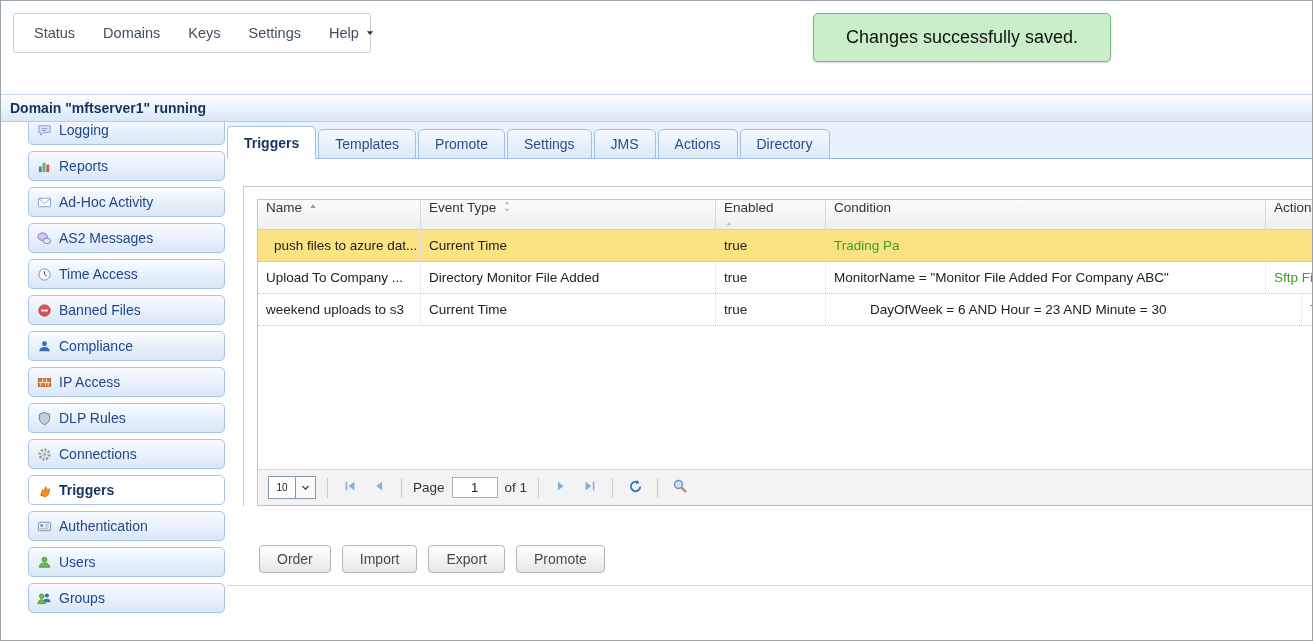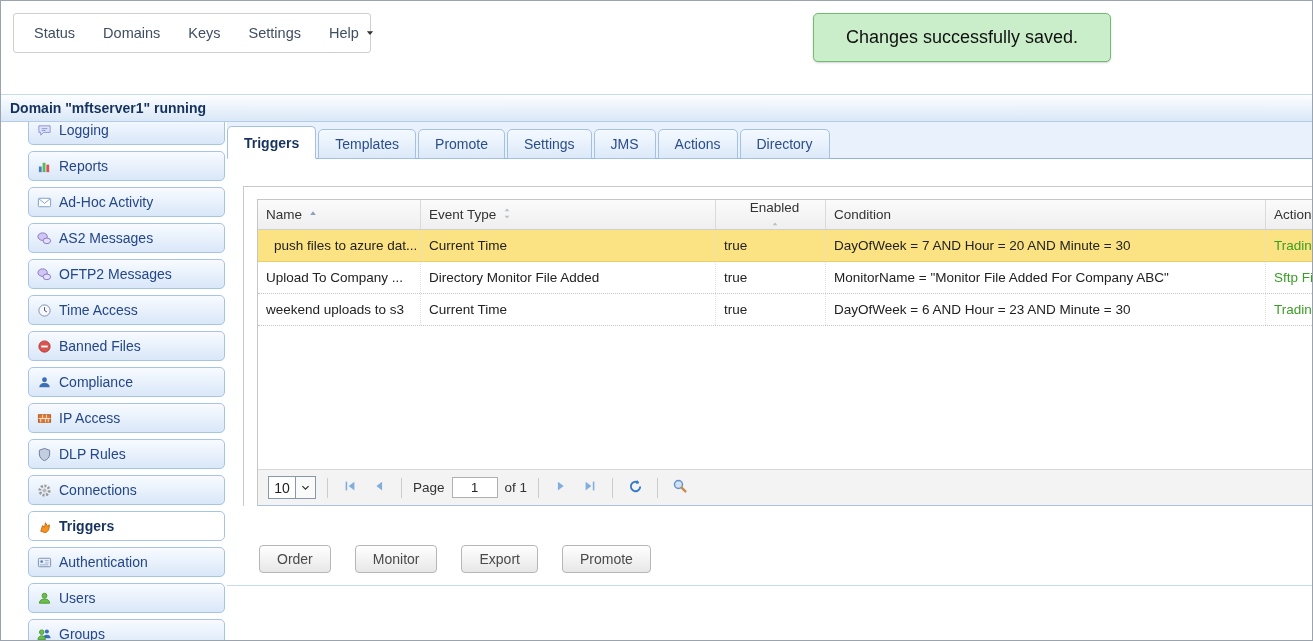--- a/index.html
+++ b/index.html
@@ -32,38 +32,38 @@
        border-radius:5px 5px 0 0;background:linear-gradient(#f4f9ff,#dce9f8);font-size:14px;color:#2a4d8d;
        cursor:pointer;position:relative;box-sizing:border-box;}
   .tab.active{background:#fff;border-bottom-color:#fff;font-weight:bold;color:#16335f;height:33px;z-index:2;}
   .tabcontent{height:427px;background:#fff;border-bottom:1px solid #c9daee;box-sizing:border-box;padding:27px 0 0 16px;}
   
   .grid-panel{border:1px solid #c9c9c9;border-right:none;border-bottom:none;padding:12px 0 0 13px;height:320px;box-sizing:border-box;}
   .grid{border:1px solid #c6c6c6;border-right:none;border-bottom:1px solid #a9c0de;height:307px;box-sizing:border-box;
         display:flex;flex-direction:column;background:#fff;overflow:hidden;}
   .grid-header{display:flex;height:30px;flex:none;background:linear-gradient(#fbfbfb,#efefef);
                border-bottom:1px solid #cfcfcf;box-sizing:border-box;}
-  .hcell{display:flex;align-items:center;padding-left:8px;font-size:13.5px;color:#333;border-right:1px solid #dadada;
+  .hcell{display:flex;padding-left:8px;font-size:13.5px;color:#333;border-right:1px solid #dadada;
          box-sizing:border-box;flex:none;gap:6px;cursor:pointer;white-space:nowrap;overflow:hidden;}
   .grid-body{flex:1;overflow:hidden;}
   .grow{display:flex;height:32px;border-bottom:1px dotted #c6c6c6;box-sizing:border-box;cursor:pointer;background:#fff;}
   .gcell{display:flex;align-items:center;padding-left:8px;font-size:13.5px;color:#222;flex:none;box-sizing:border-box;
          border-right:1px dotted #e0e0e0;white-space:nowrap;overflow:hidden;}
   
   .grid-toolbar{flex:none;height:36px;background:#f3f3f3;border-top:1px solid #d8d8d8;display:flex;align-items:center;
                 padding-left:10px;gap:7px;font-size:13.5px;color:#333;box-sizing:border-box;}
   .pgsize{display:flex;border:1px solid #8898a8;background:#fff;height:23px;align-items:stretch;cursor:pointer;box-sizing:border-box;}
-  .pgsize .val{width:26px;display:flex;align-items:center;justify-content:center;font-size:14px;color:#222;}
+  .pgsize .val{width:26px;display:flex;align-items:center;justify-content:center;font-size:10px;color:#222;}
   .pgsize .arr{width:19px;border-left:1px solid #8898a8;display:flex;align-items:center;justify-content:center;background:#fafafa;}
   .tsep{width:1px;height:20px;background:#ccc;margin:0 4px;flex:none;}
   .tbtn{width:22px;height:22px;display:flex;align-items:center;justify-content:center;cursor:pointer;flex:none;}
   .pageinput{width:46px;height:21px;border:1px solid #b0b0b0;text-align:center;font-size:13px;font-family:inherit;
              color:#222;background:#fff;box-sizing:border-box;}
   
-  .actions-row{display:flex;gap:24px;margin:39px 0 0 16px;}
+  .actions-row{display:flex;gap:11px;margin:39px 0 0 16px;}
   .btn{height:28px;padding:0 17px;border:1px solid #b6b6b6;border-radius:4px;background:linear-gradient(#ffffff,#e7e7e7);
        font-size:14px;color:#4a4a4a;font-family:inherit;cursor:pointer;}
 </style>
 </head>
 <body>
 
 <div class="page">
 
   <div class="menubar" id="menubar">
       <div class="menu-item">
@@ -125,29 +125,20 @@
           <span>Ad-Hoc Activity</span>
         </div>
         <div class="side-item">
           <span class="icn">
             <svg width="15" height="15" viewBox="0 0 16 16">
               <ellipse cx="6" cy="6" rx="5" ry="4" fill="#cfc6f2" stroke="#8872c9"></ellipse>
               <ellipse cx="10.5" cy="10.5" rx="4" ry="3" fill="#e6e1fa" stroke="#8872c9"></ellipse>
             </svg>
           </span>
           <span>AS2 Messages</span>
-        </div>
-        <div class="side-item">
-          <span class="icn">
-            <svg width="15" height="15" viewBox="0 0 16 16">
-              <ellipse cx="6" cy="6" rx="5" ry="4" fill="#cfc6f2" stroke="#8872c9"></ellipse>
-              <ellipse cx="10.5" cy="10.5" rx="4" ry="3" fill="#e6e1fa" stroke="#8872c9"></ellipse>
-            </svg>
-          </span>
-          <span>OFTP2 Messages</span>
         </div>
         <div class="side-item">
           <span class="icn">
             <svg width="15" height="15" viewBox="0 0 16 16">
               <circle cx="8" cy="8" r="6" fill="#f6f9ff" stroke="#7d8aa5"></circle>
               <path d="M8 4.5V8l2.5 1.5" stroke="#445" fill="none"></path>
             </svg>
           </span>
           <span>Time Access</span>
         </div>
@@ -289,35 +280,34 @@
                 </div>
                 <div class="hcell" style="width: 220px;">
                   <span>Actions</span>
                 </div>
               </div>
             <div class="grid-body" id="grid-body">
                 <div class="grow selected" style="background: rgb(251, 227, 131); border-bottom: 1px solid rgb(232, 207, 106);">
                   <div class="gcell" style="width: 163px; padding-left: 16px;">push files to azure dat...</div>
                   <div class="gcell" style="width: 295px;">Current Time</div>
                   <div class="gcell" style="width: 110px;">true</div>
-                  <div class="gcell" style="width: 440px;">DayOfWeek = 7 AND Hour = 20 AND Minute = 30</div>
                   <div class="gcell" style="width: 220px; color: rgb(58, 158, 38);">Trading Pa</div>
                 </div>
                 <div class="grow">
                   <div class="gcell" style="width: 163px;">Upload To Company ...</div>
                   <div class="gcell" style="width: 295px;">Directory Monitor File Added</div>
                   <div class="gcell" style="width: 110px;">true</div>
                   <div class="gcell" style="width: 440px;">MonitorName = "Monitor File Added For Company ABC"</div>
                   <div class="gcell" style="width: 220px; color: rgb(58, 158, 38);">Sftp File U</div>
                 </div>
                 <div class="grow">
                   <div class="gcell" style="width: 163px;">weekend uploads to s3</div>
                   <div class="gcell" style="width: 295px;">Current Time</div>
                   <div class="gcell" style="width: 110px;">true</div>
-                  <div class="gcell" style="width: 440px;">DayOfWeek = 6 AND Hour = 23 AND Minute = 30</div>
+                  <div class="gcell" style="width: 440px; margin-left: 36px;">DayOfWeek = 6 AND Hour = 23 AND Minute = 30</div>
                   <div class="gcell" style="width: 220px; color: rgb(58, 158, 38);">Trading Pa</div>
                 </div>
               </div>
 
             <div class="grid-toolbar">
               <div class="pgsize">
                 <span class="val">10</span>
                 <span class="arr" id="pgsize-arrow">
                     <svg width="11" height="11" viewBox="0 0 16 16">
                       <path d="M3.5 6l4.5 4.5L12.5 6" stroke="#333" stroke-width="1.8" fill="none"></path>
@@ -365,20 +355,20 @@
                       <circle cx="6.5" cy="6.5" r="4" fill="#cfe3f7" stroke="#6a93c4" stroke-width="1.5"></circle>
                       <path d="M9.6 9.6l3.8 3.8" stroke="#c98b4e" stroke-width="2.4" stroke-linecap="round"></path>
                     </svg></span>
                 </span>
             </div>
           </div>
         </div>
 
         <div class="actions-row" id="actions-row">
             <button class="btn">Order</button>
-            <button class="btn">Monitor</button>
+            <button class="btn">Import</button>
             <button class="btn">Export</button>
             <button class="btn">Promote</button>
           </div>
       </div>
     </div>
   </div>
 </div>
 
 </body></html>

